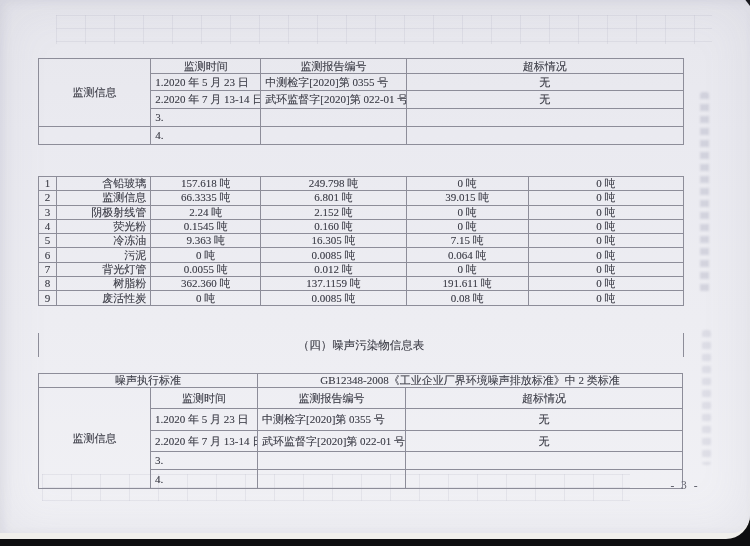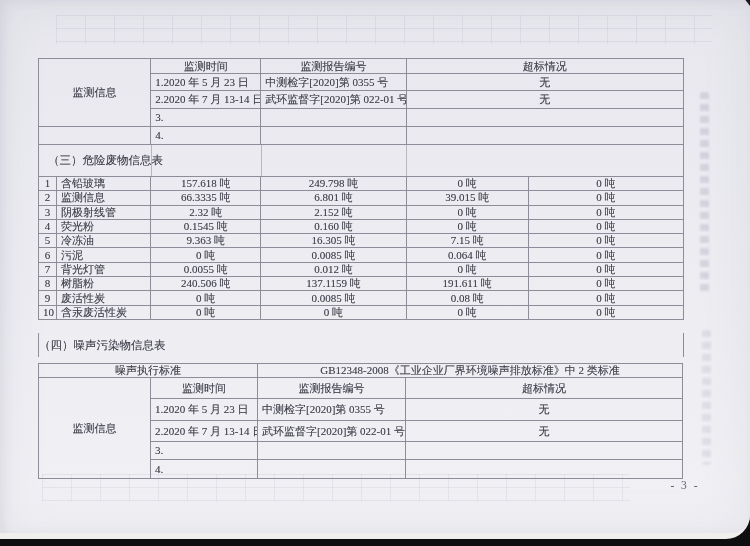--- a/index.html
+++ b/index.html
@@ -49,36 +49,36 @@
   }
   table.t td{
     border:1px solid #8d8d99;
     font-size:11px;line-height:13px;color:#42434d;
     padding:0 4px;overflow:hidden;white-space:nowrap;
     text-shadow:0 0 .5px rgba(66,67,77,.45);
     vertical-align:middle;
   }
   td.c{text-align:center;}
   td.l{text-align:left;padding-left:6px;}
-  td.name{text-align:left;padding-left:14px;}
+  td.name{text-align:right;padding-left:14px;}
   .t-top{left:38px;top:58px;width:646px;}
   .t-haz{left:38px;top:176px;width:646px;}
   .t-haz td{line-height:12px;}
-  .t-noise{left:38px;top:363px;width:532px;}
+  .t-noise{left:38px;top:373px;width:532px;}
   
   .gap-row{
     position:absolute;left:38px;width:644px;
     border-left:1px solid #8d8d99;border-right:1px solid #8d8d99;
     font-size:11.5px;color:#42434d;text-shadow:0 0 .5px rgba(66,67,77,.45);
   }
   .gap-three{top:144px;height:32px;}
   .gap-three .vline{position:absolute;top:0;bottom:0;width:1px;background:rgba(141,141,153,.55);}
   .gap-three .ttl{position:absolute;left:9px;top:9px;}
   .gap-four{top:333px;height:24px;}
-  .gap-four .ttl{position:absolute;left:0;right:0;top:5px;}
+  .gap-four .ttl{position:absolute;left:0;right:0;top:5px;text-align:center;}
   .page-num{
     position:absolute;left:650px;top:479px;width:70px;
     font-size:11.5px;color:#60616c;letter-spacing:2px;text-align:center;
   }
 </style>
 </head>
 <body>
 
 <div class="scene">
   <div class="paper-edge"></div>
@@ -120,26 +120,20 @@
       </tr>
       <tr style="height:18px">
         <td></td>
         <td class="l">4.</td>
         <td class="l"></td>
         <td class="c"></td>
       </tr>
     </tbody>
       </table>
 
-    <div class="gap-row gap-three">
-      <div class="vline" style="left:112px"></div>
-      <div class="vline" style="left:222px"></div>
-      <div class="vline" style="left:367px"></div>
-      <span class="ttl">（三）危险废物信息表</span>
-    </div>
 
     <table class="t t-haz">
       <colgroup>
           <col style="width:18px">
           <col style="width:94px">
           <col style="width:110px">
           <col style="width:145px">
           <col style="width:122px">
           <col style="width:155px">
         </colgroup>
@@ -156,21 +150,21 @@
         <td class="c">2</td>
         <td class="name">监测信息</td>
         <td class="c">66.3335 吨</td>
         <td class="c">6.801 吨</td>
         <td class="c">39.015 吨</td>
         <td class="c">0 吨</td>
       </tr>
       <tr style="height:14.3px">
         <td class="c">3</td>
         <td class="name">阴极射线管</td>
-        <td class="c">2.32 吨</td>
+        <td class="c">2.24 吨</td>
         <td class="c">2.152 吨</td>
         <td class="c">0 吨</td>
         <td class="c">0 吨</td>
       </tr>
       <tr style="height:14.3px">
         <td class="c">4</td>
         <td class="name">荧光粉</td>
         <td class="c">0.1545 吨</td>
         <td class="c">0.160 吨</td>
         <td class="c">0 吨</td>
@@ -196,39 +190,31 @@
         <td class="c">7</td>
         <td class="name">背光灯管</td>
         <td class="c">0.0055 吨</td>
         <td class="c">0.012 吨</td>
         <td class="c">0 吨</td>
         <td class="c">0 吨</td>
       </tr>
       <tr style="height:14.3px">
         <td class="c">8</td>
         <td class="name">树脂粉</td>
-        <td class="c">240.506 吨</td>
+        <td class="c">362.360 吨</td>
         <td class="c">137.1159 吨</td>
         <td class="c">191.611 吨</td>
         <td class="c">0 吨</td>
       </tr>
       <tr style="height:14.3px">
         <td class="c">9</td>
         <td class="name">废活性炭</td>
         <td class="c">0 吨</td>
         <td class="c">0.0085 吨</td>
         <td class="c">0.08 吨</td>
-        <td class="c">0 吨</td>
-      </tr>
-      <tr style="height:14.3px">
-        <td class="c">10</td>
-        <td class="name">含汞废活性炭</td>
-        <td class="c">0 吨</td>
-        <td class="c">0 吨</td>
-        <td class="c">0 吨</td>
         <td class="c">0 吨</td>
       </tr>
     </tbody>
       </table>
 
     <div class="gap-row gap-four">
       <span class="ttl">（四）噪声污染物信息表</span>
     </div>
 
     <table class="t t-noise">

